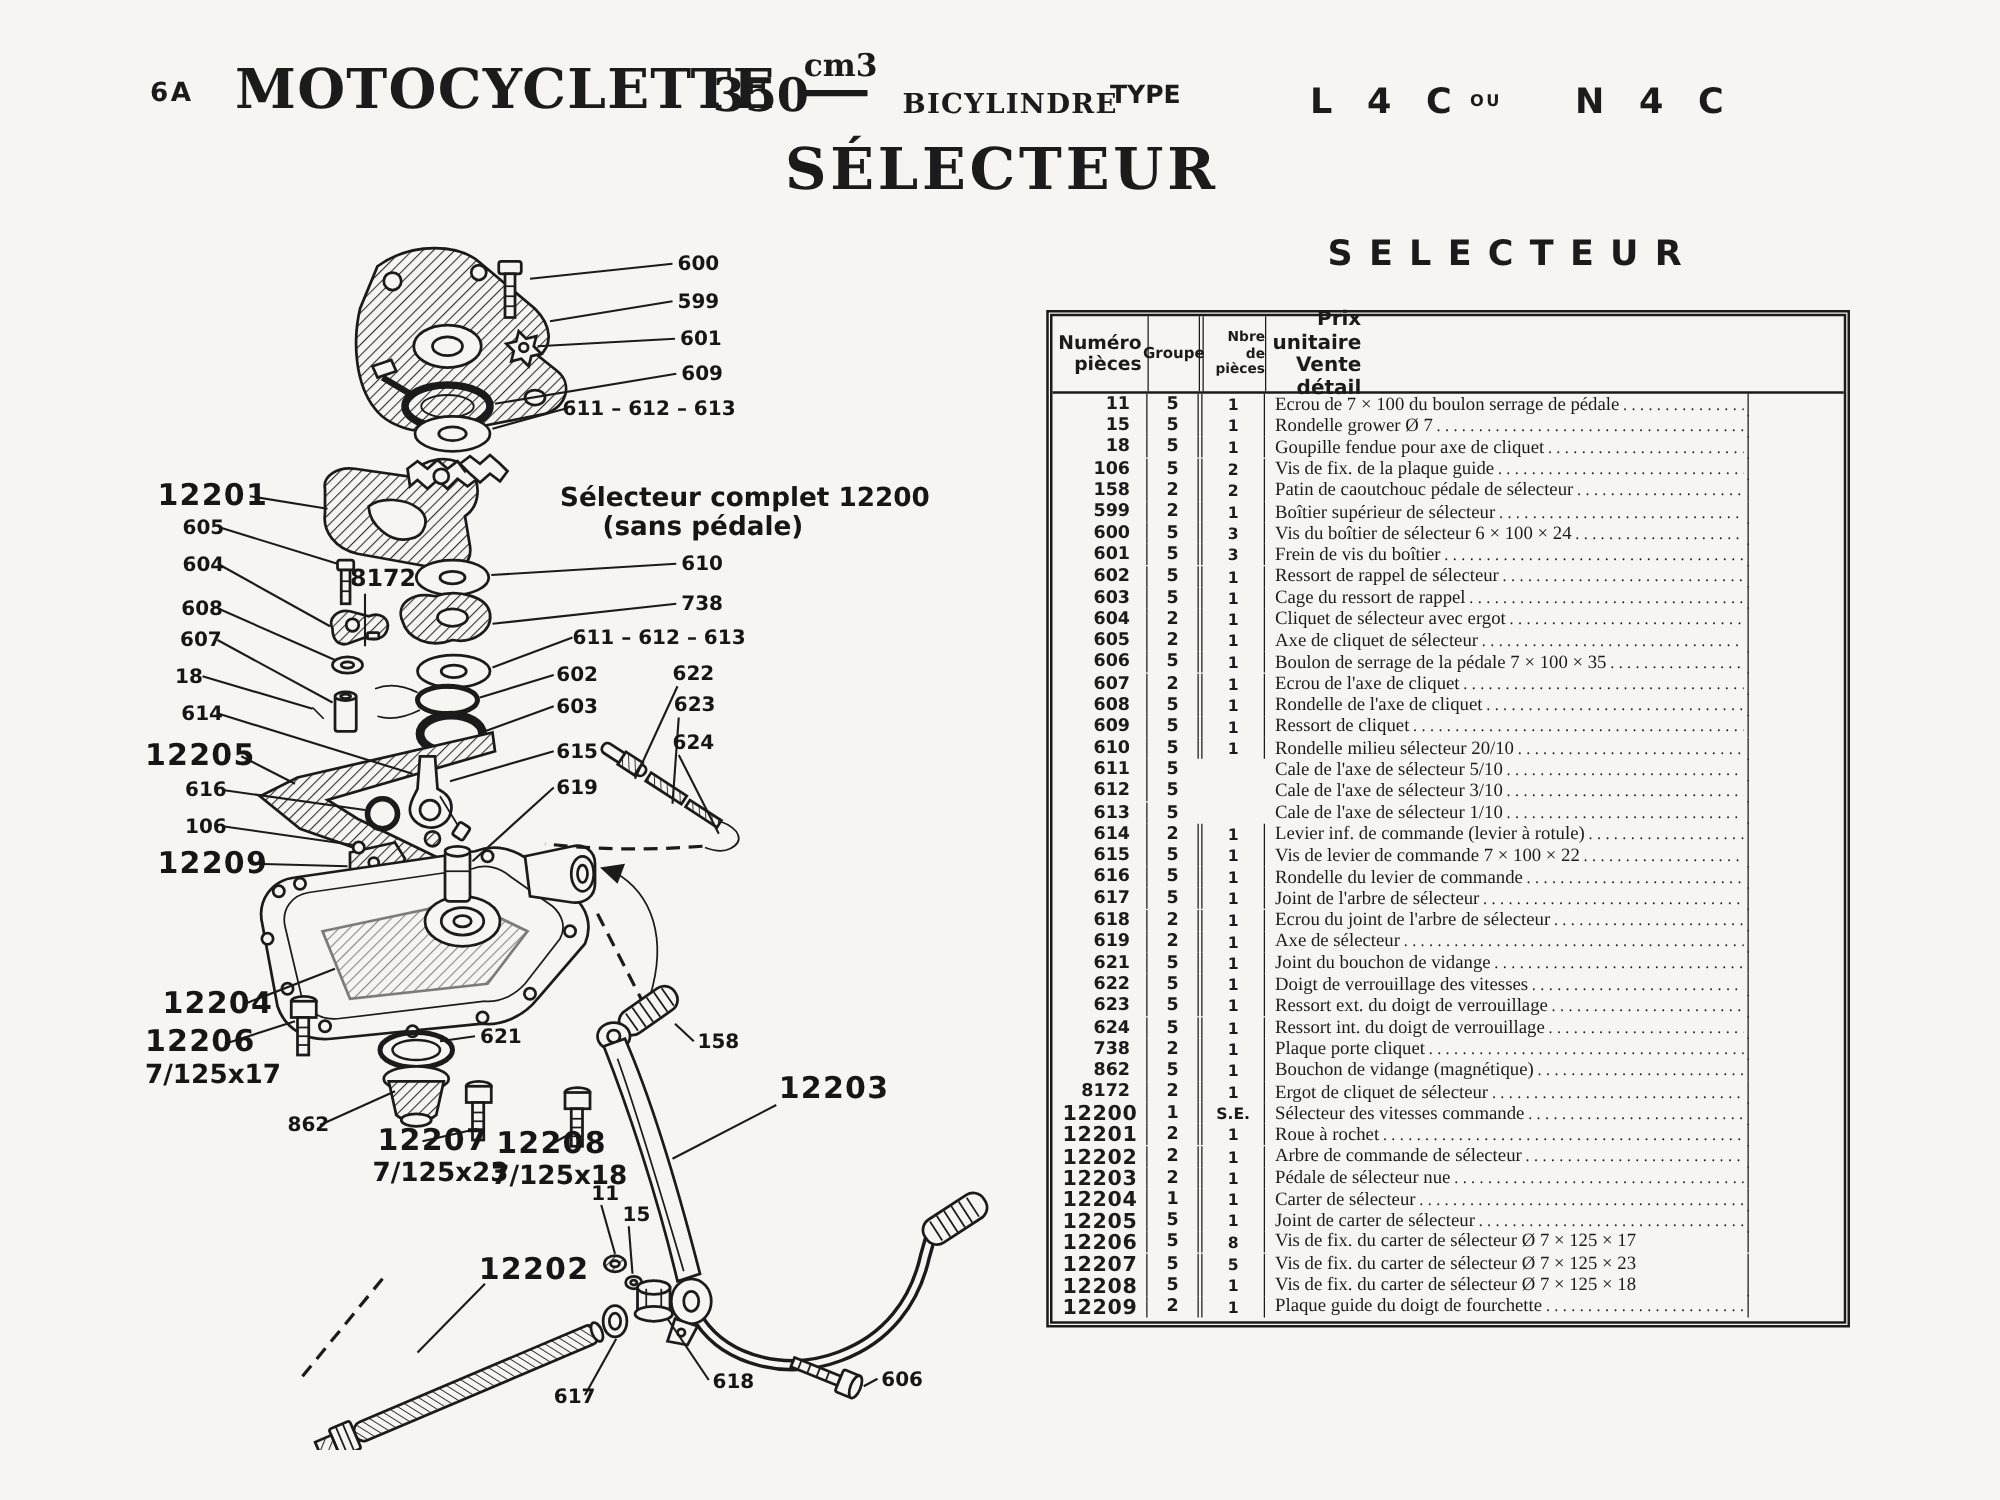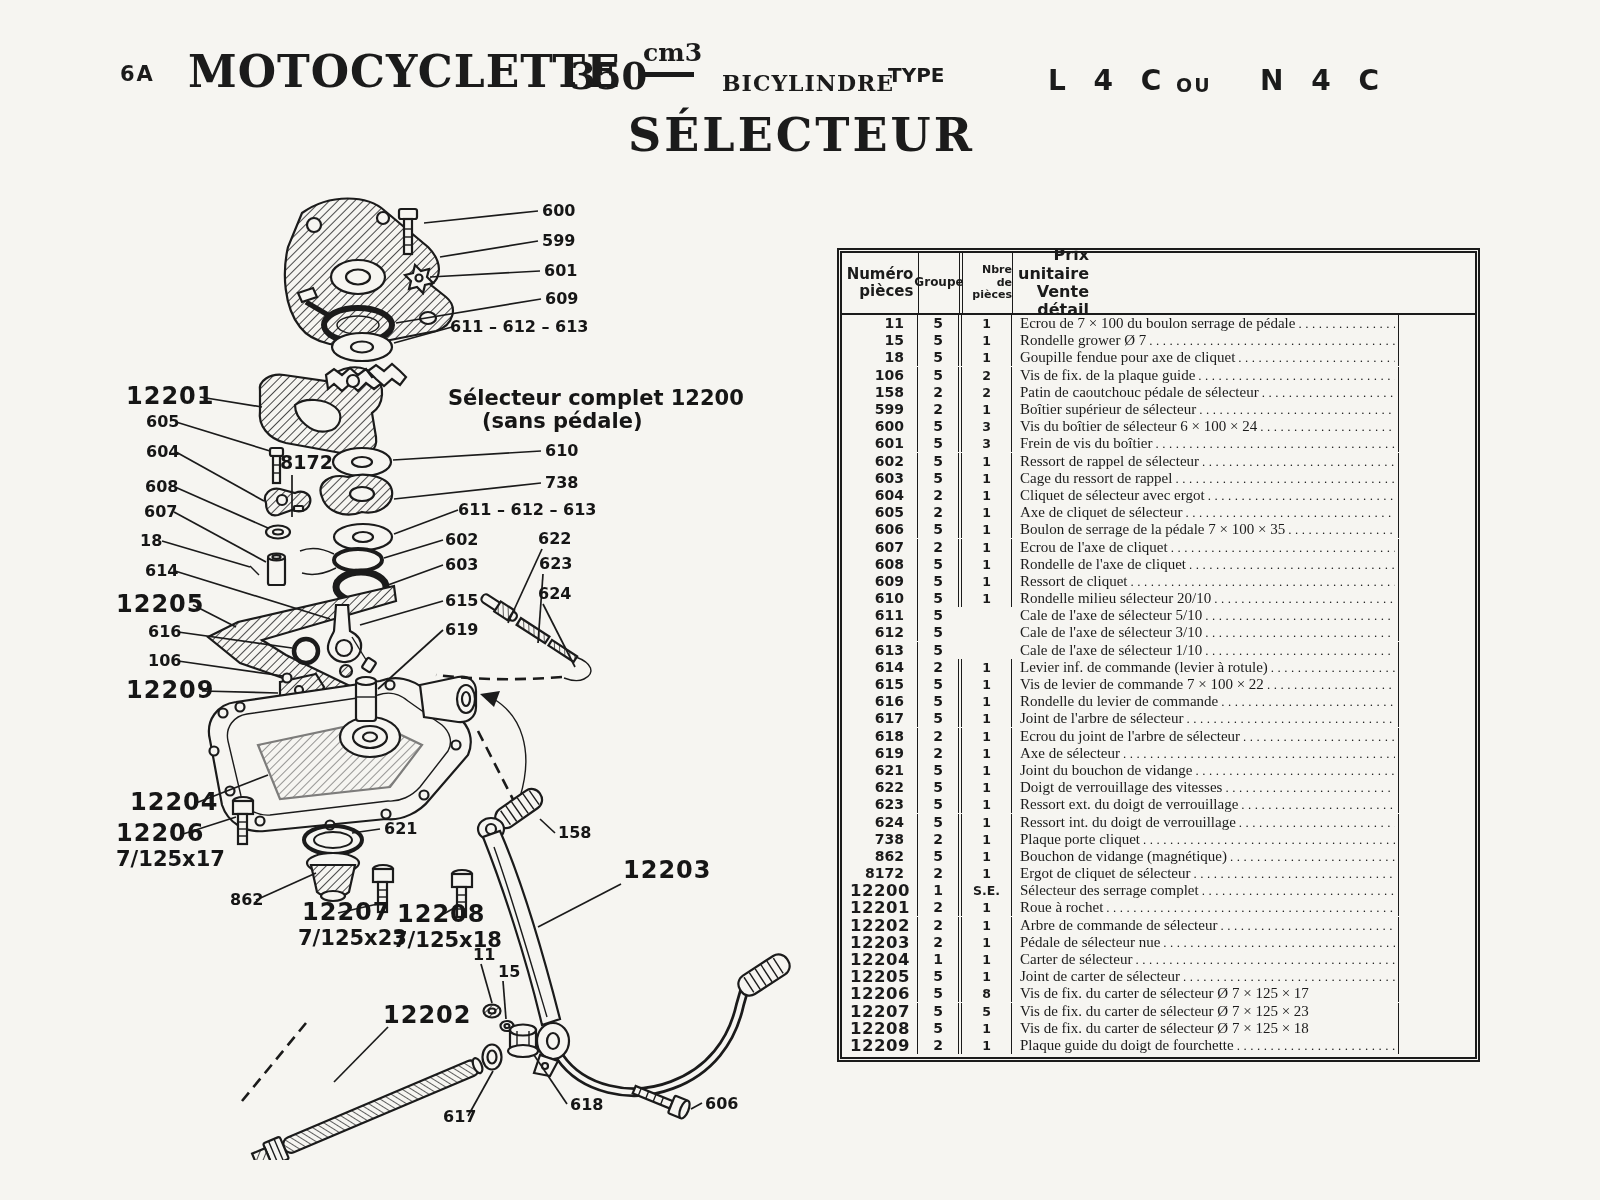--- a/index.html
+++ b/index.html
@@ -8,21 +8,21 @@
   .abs{position:absolute;}
   
   .h-6a{left:120px;top:62px;font-size:21px;font-weight:700;letter-spacing:2px;}
   .h-main{left:188px;top:46px;font-family:"DejaVu Serif",serif;font-weight:700;font-size:44px;letter-spacing:1px;}
   .h-350{left:570px;top:54px;font-family:"DejaVu Serif",serif;font-weight:700;font-size:37px;}
   .h-cm3{left:643px;top:38px;font-family:"DejaVu Serif",serif;font-weight:700;font-size:25px;}
   .h-cm3bar{left:640px;top:72px;width:54px;height:5px;background:#1b1b1b;}
   .h-bicyl{left:722px;top:70px;font-family:"DejaVu Serif",serif;font-weight:700;font-size:22px;letter-spacing:1px;}
   .h-type{left:888px;top:63px;font-weight:700;font-size:20px;}
   .h-l4c{left:1048px;top:64px;font-weight:700;font-size:28px;letter-spacing:9px;}
-  .h-ou{left:1176px;top:74px;font-weight:700;font-size:19px;letter-spacing:2px;}
+  .h-ou{left:1176px;top:74px;font-weight:700;font-size:13px;letter-spacing:2px;}
   .h-n4c{left:1260px;top:64px;font-weight:700;font-size:28px;letter-spacing:9px;}
   .h-sub{left:628px;top:108px;font-family:"DejaVu Serif",serif;font-weight:700;font-size:46px;letter-spacing:3px;}
   
   .t-title{left:1062px;top:186px;font-weight:700;font-size:28px;letter-spacing:13px;}
   #ptable{left:837px;top:248px;width:643px;height:814px;border:5px double #1b1b1b;
           display:flex;flex-direction:column;box-sizing:border-box;background:#f6f5f1;}
   #thead{display:flex;height:60px;border-bottom:2.5px solid #1b1b1b;align-items:stretch;flex:none;}
   #tbody{display:flex;flex-direction:column;flex:1;}
   .c-num{width:76px;border-right:1.6px solid #1b1b1b;flex:none;}
   .c-grp{width:40px;flex:none;}
@@ -439,20 +439,21 @@
         <text x="408" y="792" class="co-s">15</text>
         <text x="293" y="838" class="co-b">12202</text>
         <text x="615" y="924" class="co-s">606</text>
         <text x="480" y="925" class="co-s">618</text>
         <text x="353" y="937" class="co-s">617</text>
         <text x="358" y="220" class="co-note">Sélecteur complet 12200</text>
         <text x="392" y="243" class="co-note">(sans pédale)</text>
       </g>
   </svg>
 
+  <div class="abs t-title">SELECTEUR</div>
 
   <div id="ptable" class="abs">
     <div id="thead">
       <div class="c-num hd-num">Numéro
 pièces</div>
       <div class="c-grp hd-grp">Groupe</div>
       <div class="c-nbr hd-nbr">Nbre de
 pièces</div>
       <div class="c-prx hd-prx">Prix unitaire
 Vente détail</div>
@@ -819,21 +820,21 @@
       <span class="leader"></span>
     </div>
     <div class="c-prx"></div>
   </div>
 
   <div class="trow">
     <div class="c-num bignum">12200</div>
     <div class="c-grp">1</div>
     <div class="c-nbr">S.E.</div>
     <div class="c-des">
-      <span class="dtxt">Sélecteur des serrage complet</span>
+      <span class="dtxt">Sélecteur des vitesses commande</span>
       <span class="leader"></span>
     </div>
     <div class="c-prx"></div>
   </div>
 
   <div class="trow">
     <div class="c-num bignum">12201</div>
     <div class="c-grp">2</div>
     <div class="c-nbr">1</div>
     <div class="c-des">

